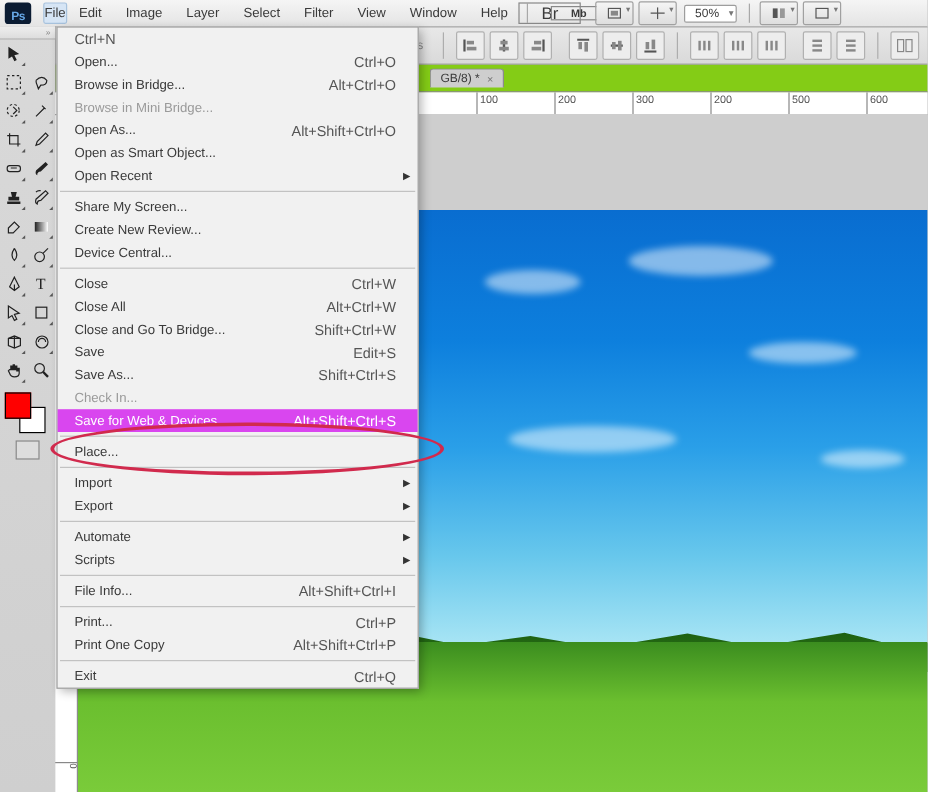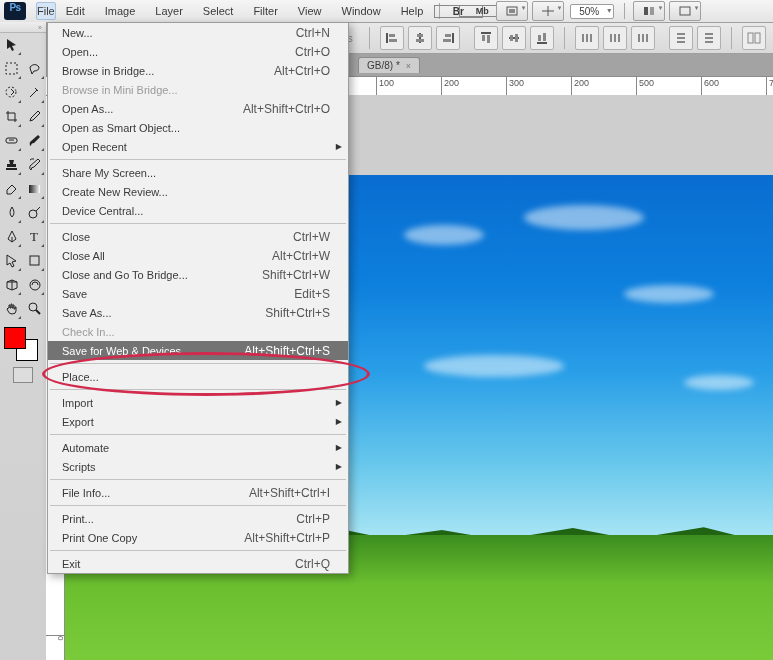--- a/index.html
+++ b/index.html
@@ -1,38 +1,38 @@
 <!DOCTYPE html>
 <html><head>
 <meta charset="utf-8">
 <style>
   html,body{margin:0;padding:0;font-family:"Segoe UI",Tahoma,sans-serif;font-size:11px;color:#3a3a3a;background:#cecece;overflow:hidden}
   .app{width:773px;height:660px;position:relative;background:#cecece}
   
   .menubar{height:22px;background:linear-gradient(#f5f5f5,#e4e4e4);border-bottom:1px solid #9f9f9f;display:flex;align-items:center;padding-left:4px}
-  .ps-logo{width:22px;height:18px;background:#0b1c33;border-radius:3px;display:flex;align-items:flex-start;justify-content:center;margin-right:10px}
+  .ps-logo{width:22px;height:18px;background:#0b1c33;border-radius:3px;display:flex;align-items:flex-end;justify-content:center;margin-right:10px}
   .ps-logo span{color:#66a7e6;font-weight:bold;font-size:10px;letter-spacing:-.5px}
   .menubar .mitem{padding:3px 10px;cursor:default}
   .menubar .mitem.active{background:#d6e5f5;border:1px solid #a7c2dd;border-radius:2px;padding:2px 0}
   .menubar .sep{width:1px;height:16px;background:#a8a8a8;margin:0 6px}
   .tool-icon{width:20px;height:18px;display:flex;align-items:center;justify-content:center;border:1px solid transparent;margin:0 1px;border-radius:2px}
   .zoom-box{border:1px solid #9d9d9d;border-radius:2px;padding:1px 14px 1px 8px;font-size:10px;background:#fff;position:relative;margin:0 4px}
   .zoom-box::after{content:"▾";position:absolute;right:2px;top:1px;font-size:8px;color:#777}
   .wide-btn{width:30px;height:18px;border:1px solid #a0a0a0;border-radius:2px;background:linear-gradient(#f5f5f5,#dedede);margin:0 2px;position:relative;display:flex;align-items:center;justify-content:center}
   .wide-btn::after{content:"▾";position:absolute;right:2px;top:2px;font-size:7px;color:#777}
   
   .optbar{height:30px;background:linear-gradient(#e8e8e8,#d9d9d9);border-bottom:1px solid #9f9f9f;display:flex;align-items:center;padding-left:8px;gap:4px}
   .optbar .ob{width:22px;height:22px;border:1px solid #b0b0b0;border-radius:2px;background:#ededed;display:flex;align-items:center;justify-content:center}
   .optbar .divider{width:1px;height:22px;background:#adadad;margin:0 6px}
   
-  .docbar{height:22px;background:#a3a3a3;border-bottom:1px solid #8c8c8c;display:flex;align-items:center;padding-left:46px}
+  .docbar{height:22px;background:#84cc16;border-bottom:1px solid #8c8c8c;display:flex;align-items:center;padding-left:46px}
   .doctab{background:#cecece;border:1px solid #8c8c8c;border-bottom:none;border-radius:3px 3px 0 0;padding:2px 8px;font-size:10px;display:flex;align-items:center;gap:6px}
   .doctab .x{font-size:9px;color:#777}
   
-  .ruler-h{height:18px;background:#fff;border-bottom:1px solid #8c8c8c;margin-left:46px;position:relative;font-size:9px;color:#555}
+  .ruler-h{height:18px;background:#fff;border-bottom:1px solid #8c8c8c;margin-left:67px;position:relative;font-size:9px;color:#555}
   .ruler-h .tick{position:absolute;top:0;height:100%;border-left:1px solid #888;padding-left:2px;padding-top:1px}
   
   .work{position:absolute;left:46px;top:95px;right:0;bottom:0;background:#cecece;overflow:hidden}
   .canvas{position:absolute;left:0;top:0;width:100%;height:100%}
   .sky{position:absolute;left:0;top:80px;right:0;height:360px;background:linear-gradient(#096dd0 0%,#0d7fdd 30%,#2a9fe8 55%,#67c7ec 80%,#a6e4f4 100%)}
   .cloud{position:absolute;background:rgba(255,255,255,.5);border-radius:50%;filter:blur(3px)}
   .grass{position:absolute;left:0;top:440px;right:0;bottom:0;background:linear-gradient(#3b8d1f,#6bbf2f 40%,#7acb3a)}
   .trees{position:absolute;left:0;right:0;top:425px;height:40px;background:linear-gradient(#1a5a10,#2f7a16);clip-path:polygon(0 60%,5% 30%,12% 55%,20% 20%,28% 50%,36% 15%,44% 45%,52% 25%,60% 50%,70% 20%,78% 48%,88% 18%,95% 50%,100% 30%,100% 100%,0 100%)}
   
   .toolbox{position:absolute;left:0;top:22px;width:46px;bottom:0;background:linear-gradient(#d9d9d9,#cfcfcf);border-right:1px solid #9a9a9a}
@@ -42,21 +42,21 @@
   .tbtn .tri{position:absolute;right:1px;bottom:1px;width:0;height:0;border-left:3px solid transparent;border-bottom:3px solid #555}
   .tbtn svg{width:16px;height:16px}
   .swatches{margin:6px 4px;position:relative;width:34px;height:34px}
   .swatch-fg{position:absolute;left:0;top:0;width:20px;height:20px;background:#ff0000;border:1px solid #000;z-index:2}
   .swatch-bg{position:absolute;right:0;bottom:0;width:20px;height:20px;background:#fff;border:1px solid #000}
   .qm{margin-top:4px;display:flex;justify-content:center}
   .qm .q{width:18px;height:14px;border:1px solid #888;background:#ddd}
   
   .dropdown{position:absolute;left:47px;top:22px;width:300px;background:#f1f1f1;border:1px solid #9c9c9c;box-shadow:3px 3px 8px rgba(0,0,0,.3);z-index:100}
   .dropdown .row{display:flex;align-items:center;height:19px;padding:0 18px 0 14px;position:relative}
-  .dropdown .row.hl{background:#737373;color:#fff}
+  .dropdown .row.hl{background:#d946ef;color:#fff}
   .dropdown .row .lbl{flex:1}
   .dropdown .row .sc{color:#555;font-size:12px}
   .dropdown .row.hl .sc{color:#fff}
   .dropdown .row .arr{position:absolute;right:6px;font-size:8px;color:#333}
   .dropdown .row.dis{color:#9a9a9a}
   .dropdown hr{border:none;border-top:1px solid #c2c2c2;margin:3px 2px}
   
   .annot-ellipse{position:absolute;border:3px solid #d12a4d;border-radius:50%;pointer-events:none;z-index:101}
   
   .ruler-v{position:absolute;left:46px;top:95px;width:18px;bottom:0;background:#fff;border-right:1px solid #8c8c8c;z-index:1;font-size:9px;color:#555}
@@ -76,21 +76,21 @@
     <div class="mitem">Edit</div>
     <div class="mitem">Image</div>
     <div class="mitem">Layer</div>
     <div class="mitem">Select</div>
     <div class="mitem">Filter</div>
     <div class="mitem">View</div>
     <div class="mitem">Window</div>
     <div class="mitem">Help</div>
     <div class="sep"></div>
     <div class="tool-icon">
-        <span style="font-size:10px;font-weight:bold;border:1px solid #888;padding:0 18px">Br</span>
+        <span style="font-size:14px;font-weight:normal;border:1px solid #888;padding:0 18px">Br</span>
       </div>
     <div class="tool-icon">
         <span style="font-size:9px;font-weight:bold;border:1px solid #888;padding:0 16px">Mb</span>
       </div>
     <div class="wide-btn">
         <svg width="12" height="10">
           <rect x="1" y="1" width="10" height="8" fill="none" stroke="#555"></rect>
           <rect x="3" y="3" width="6" height="4" fill="#888"></rect>
         </svg>
       </div>
@@ -430,21 +430,20 @@
       <div class="swatch-fg" style="background:#ff0000;position:absolute;left:0;top:0;width:20px;height:20px;border:1px solid #000;z-index:2"></div>
       <div class="swatch-bg" style="background:#ffffff;position:absolute;right:0;bottom:0;width:20px;height:20px;border:1px solid #000"></div>
     </div>
     <div class="qm">
         <div class="q"></div>
       </div>
   </div>
 
   <div class="dropdown">
     <div class="row">
-        <span class="lbl">New...</span>
         <span class="sc">Ctrl+N</span>
       </div>
     <div class="row">
         <span class="lbl">Open...</span>
         <span class="sc">Ctrl+O</span>
       </div>
     <div class="row">
         <span class="lbl">Browse in Bridge...</span>
         <span class="sc">Alt+Ctrl+O</span>
       </div>

